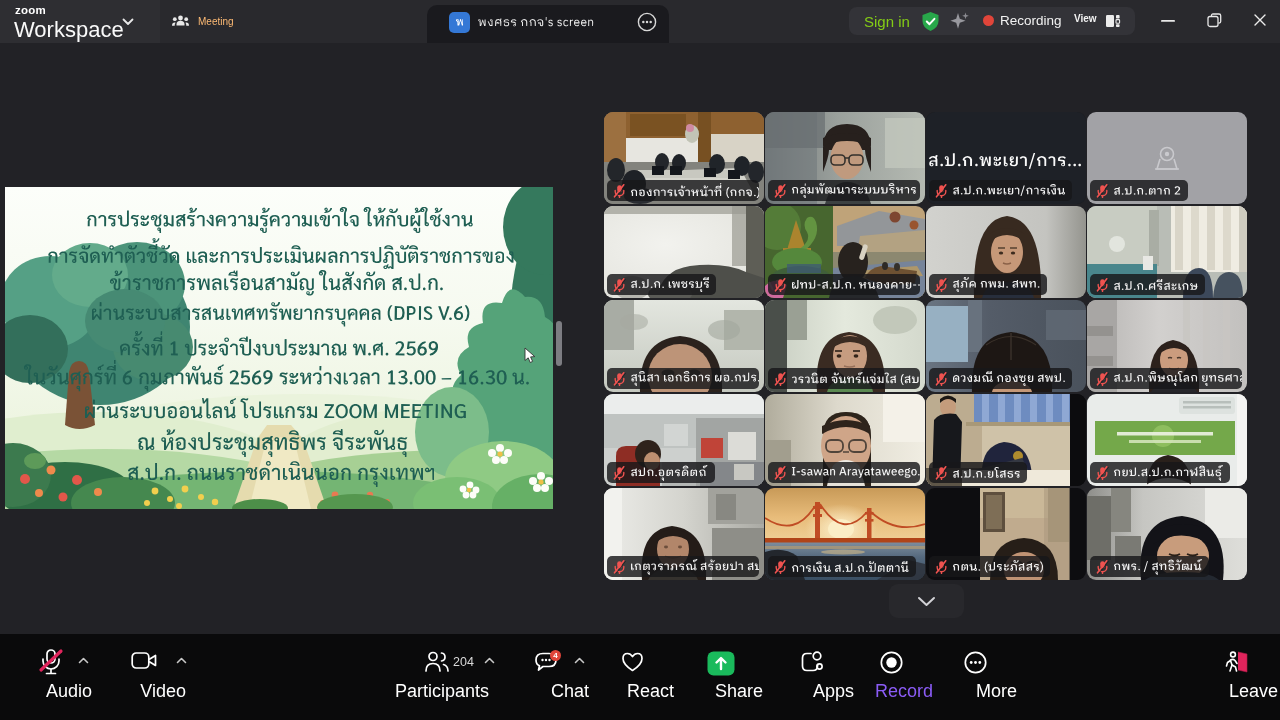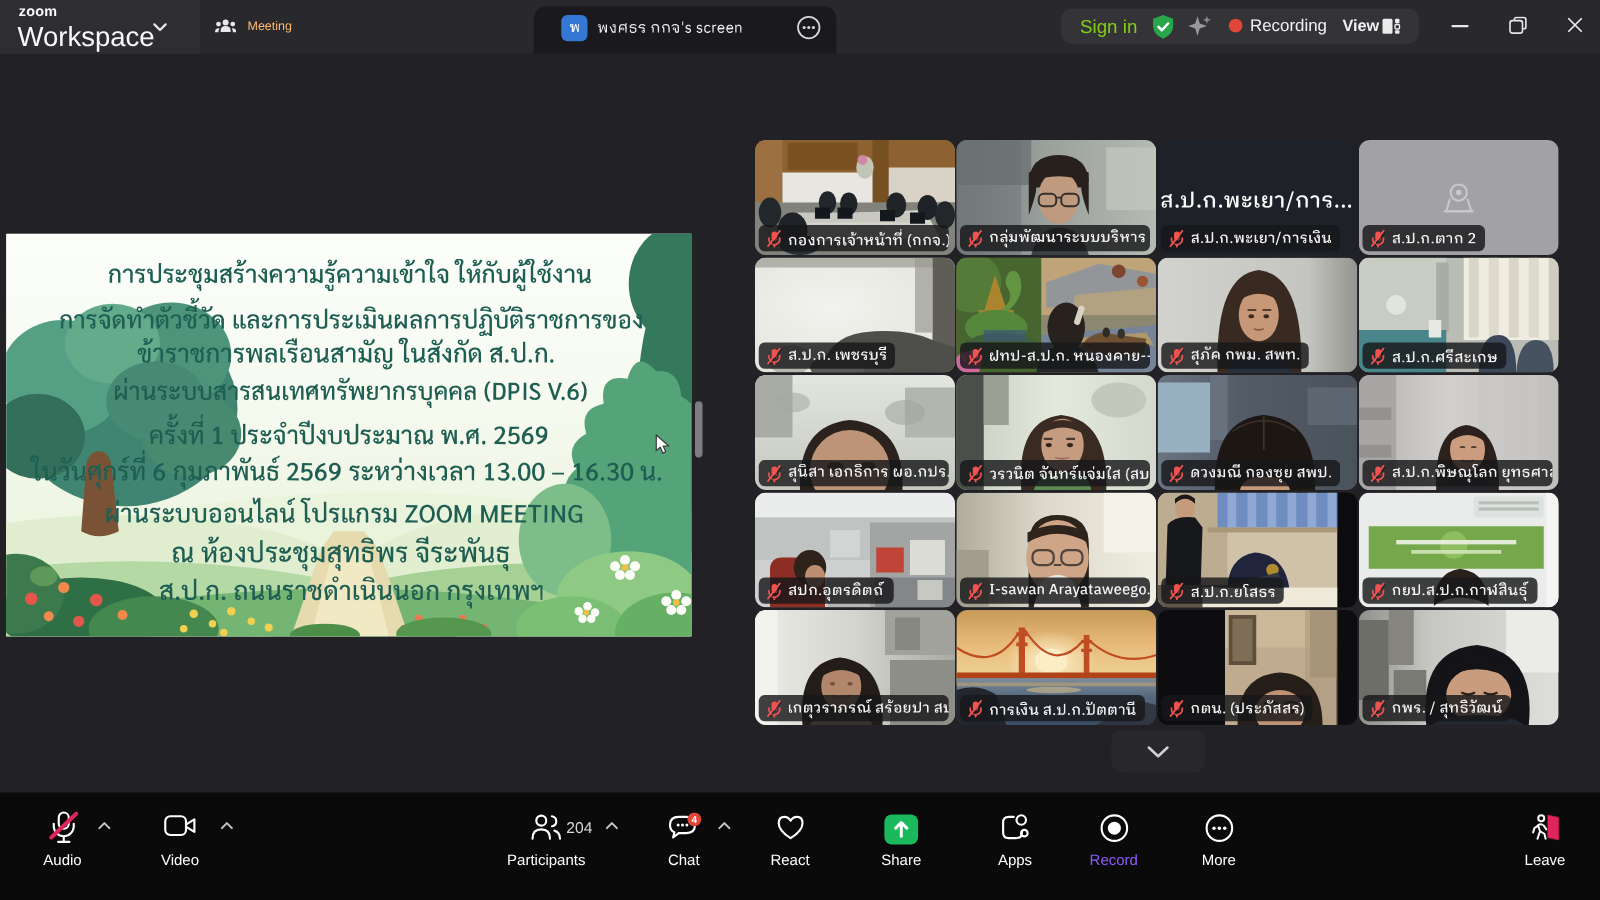--- a/index.html
+++ b/index.html
@@ -6,21 +6,21 @@
 #titlebar{position:absolute;left:0;top:0;width:1280px;height:43px;background:#29292d}
 #maintab{position:absolute;left:427px;top:5px;width:242px;height:38px;background:#1a1a1e;border-radius:10px 10px 0 0}
 #mainarea{position:absolute;left:0;top:43px;width:1280px;height:591px;background:#222226}
 #toolbar{position:absolute;left:0;top:634px;width:1280px;height:86px;background:#0a0a0b}
 #slide{position:absolute;left:5px;top:187px;width:548px;height:322px;background:#fff}
 .tile{position:absolute;width:160px;height:92px;border-radius:9px;overflow:hidden;background:#1b1b1f}
 .tile svg.art{position:absolute;left:0;top:0}
 .lbl{position:absolute;left:3px;bottom:3px;height:21px;background:rgba(23,23,26,.82);border-radius:5px;display:flex;align-items:center;padding:0 7px 0 6px;max-width:152px;overflow:hidden}
 .lbl .mic{flex:0 0 auto;margin-right:5px}
 .lbl .tx{position:relative;flex:0 0 auto;height:15px}
-.tblabel{position:absolute;font-size:12px;color:#fff;top:681px;text-align:center;width:84px}
+.tblabel{position:absolute;font-size:18px;color:#fff;top:681px;text-align:right;width:84px}
 </style></head><body>
 <div id="page">
     <div id="mainarea"></div>
     <div id="slide">
       <svg width="548" height="322" viewBox="0 0 548 322" style="position:absolute;left:0;top:0">
 <defs>
 <linearGradient id="sbg" x1="0" y1="0" x2="0" y2="1">
 <stop offset="0" stop-color="#fcfefa"></stop>
             <stop offset="0.4" stop-color="#f6faf0"></stop>
 <stop offset="0.72" stop-color="#eef5e2"></stop>
@@ -907,21 +907,21 @@
     <svg style="position:absolute;left:920px;top:11px" width="21" height="21" viewBox="0 0 21 21">
 <path d="M10.5 1 L18.5 4 L18.5 10 Q18.5 16.5 10.5 20 Q2.5 16.5 2.5 10 L2.5 4 Z" fill="#28a74a"></path>
 <path d="M6.8 10.5 L9.5 13.2 L14.4 7.8" stroke="#fff" stroke-width="2" fill="none" stroke-linecap="round" stroke-linejoin="round"></path>
     </svg>
     <svg style="position:absolute;left:949px;top:11px" width="22" height="21" viewBox="0 0 22 21">
 <path d="M9 2 L10.8 7.8 L16.5 9.8 L10.8 11.8 L9 17.8 L7.2 11.8 L1.5 9.8 L7.2 7.8 Z" fill="#98989e"></path>
 <path d="M16.5 1.5 L17.3 3.9 L19.8 4.8 L17.3 5.7 L16.5 8.2 L15.7 5.7 L13.2 4.8 L15.7 3.9 Z" fill="#8a8a90"></path>
     </svg>
     <div style="position:absolute;left:983px;top:15px;width:11px;height:11px;border-radius:50%;background:#e0453a"></div>
     <div style="position:absolute;left:1000px;top:13px;font-size:13.5px;color:#f2f2f2">Recording</div>
-    <div style="position:absolute;left:1074px;top:13px;font-size:13px;color:#f2f2f2;font-weight:700">View</div>
+    <div style="position:absolute;left:1074px;top:13px;font-size:10px;color:#f2f2f2;font-weight:700">View</div>
     <svg style="position:absolute;left:1105px;top:13px" width="16" height="16" viewBox="0 0 16 16" fill="#ececec">
 <rect x="1" y="2" width="8" height="12" rx="1.2"></rect>
 <rect x="11" y="2" width="3.6" height="3.6" rx="0.8"></rect>
 <rect x="11" y="6.6" width="3.6" height="3.6" rx="0.8" fill="none" stroke="#ececec" stroke-width="1.1"></rect>
 <rect x="11" y="11.2" width="3.6" height="2.8" rx="0.8"></rect>
     </svg>
     <svg style="position:absolute;left:1161px;top:20px" width="14" height="3" viewBox="0 0 14 3">
       <rect width="14" height="1.8" rx="0.9" fill="#e8e8e8"></rect>
     </svg>
     <svg style="position:absolute;left:1207px;top:13px" width="15" height="15" viewBox="0 0 15 15" fill="none" stroke="#e8e8e8" stroke-width="1.3">

